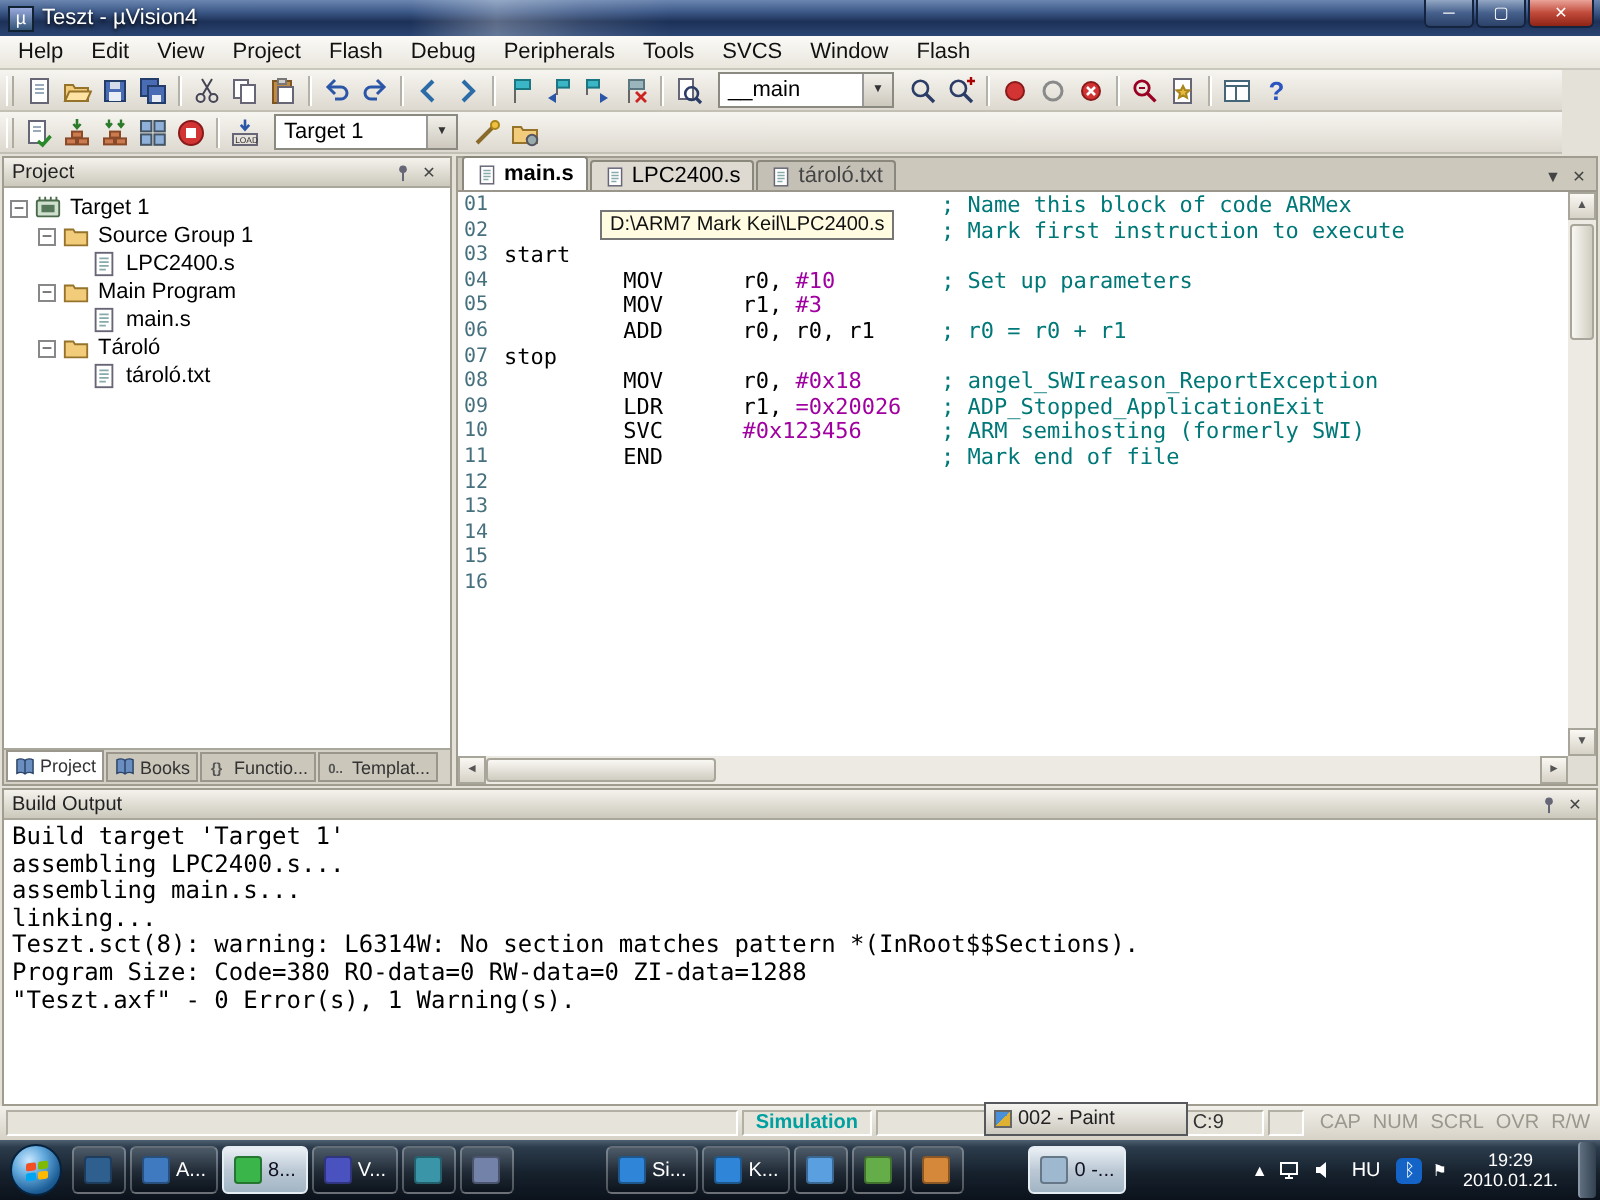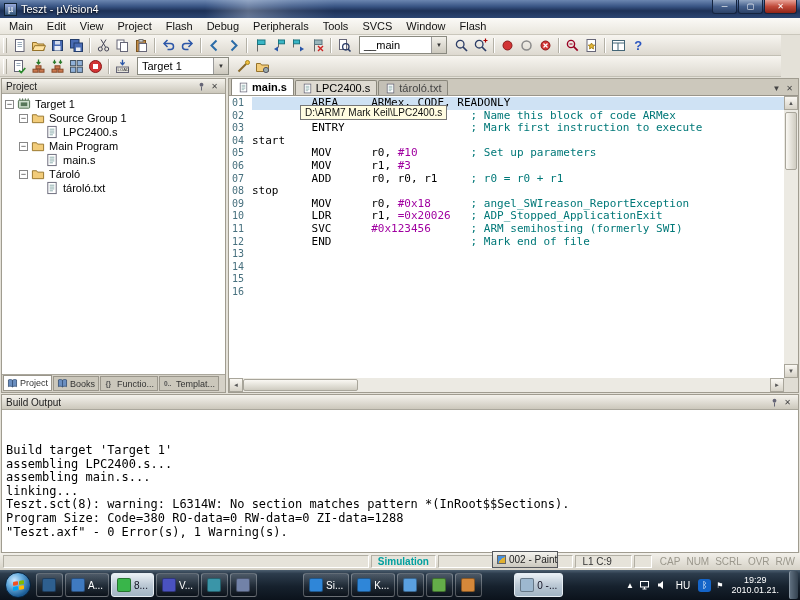--- a/index.html
+++ b/index.html
@@ -63,34 +63,34 @@
 .seg-c{color:var(--c-comment);margin-top:12px;}
 #code-tooltip{position:absolute;left:48px;top:9px;background:#fffce1;border:1px solid #767676;font-size:10px;padding:1px 4px;white-space:nowrap;z-index:6;color:#111;font-family:"Liberation Sans",sans-serif;}
 #vscroll{position:absolute;right:0;top:17px;bottom:14px;width:14px;background:#eceae3;display:flex;flex-direction:column;}
 #hscroll{position:absolute;left:0;bottom:0;right:14px;height:14px;background:#eceae3;display:flex;}
 .scroll-btn{width:14px;height:14px;flex:0 0 auto;background:linear-gradient(#faf8f3,#d6d2c7);border:1px solid #a8a59a;font-size:6px;display:flex;align-items:center;justify-content:center;color:#555;}
 .vthumb{width:12px;height:58px;margin:2px 1px;background:linear-gradient(90deg,#faf8f3,#cfccc1);border:1px solid #a8a59a;border-radius:2px;}
 .hthumb{height:12px;width:115px;margin:1px 0;background:linear-gradient(#faf8f3,#cfccc1);border:1px solid #a8a59a;border-radius:2px;}
 #scroll-corner{position:absolute;right:0;bottom:0;width:14px;height:14px;background:#e0ddd4;}
 
 #build-output{position:absolute;left:1px;top:394px;width:798px;height:159px;border:1px solid #a09c90;background:#fff;display:flex;flex-direction:column;}
-#build-text{flex:1;font-family:"DejaVu Sans Mono",monospace;font-size:12px;padding:2px 4px;color:#000;overflow:hidden;margin-top:32px;}
+#build-text{flex:1;font-family:"DejaVu Sans Mono",monospace;font-size:12px;padding:2px 4px;color:#000;overflow:hidden;}
 .bo-line{height:13.6px;line-height:13.6px;white-space:pre;}
 
 #statusbar{position:absolute;left:0;top:553px;width:800px;height:17px;background:linear-gradient(#f2f0ea,#d6d2c7);display:flex;align-items:center;font-size:10px;color:#333;padding:0 2px;}
 .sb-cell{height:13px;border:1px solid;border-color:#b2afa4 #fff #fff #b2afa4;margin:0 1px;display:flex;align-items:center;padding:0 6px;background:#e6e3da;}
 #sb-main{width:408px;}
 #sb-mode{width:70px;color:var(--c-mode);font-weight:bold;}
 #sb-gap{width:150px;}
 #sb-cursor{width:62px;}
 #sb-small{width:18px;}
 #sb-flags{display:flex;margin-left:4px;}
 .flag{margin:0 3px;color:#9a978c;font-size:10px;}
 
-#paint-peek{position:absolute;left:492px;top:551px;width:66px;height:17px;background:linear-gradient(#f4f3ee,#ccc9bf);border:1px solid #55585d;font-size:10px;display:flex;align-items:center;gap:3px;padding:0 4px;z-index:40;color:#222;white-space:nowrap;}
+#paint-peek{position:absolute;left:492px;top:551px;width:102px;height:17px;background:linear-gradient(#f4f3ee,#ccc9bf);border:1px solid #55585d;font-size:10px;display:flex;align-items:center;gap:3px;padding:0 4px;z-index:40;color:#222;white-space:nowrap;}
 .pp-icon{width:9px;height:9px;background:linear-gradient(135deg,#4a90d9 50%,#e0b030 50%);border:1px solid #666;flex:0 0 auto;}
 
 #taskbar{position:absolute;left:0;top:570px;width:800px;height:30px;background:linear-gradient(#4d5f70 0%,#2c3c4c 12%,#16212d 55%,#0b121b 100%);display:flex;align-items:center;padding:0 2px;}
 #start-orb{width:26px;height:26px;border-radius:50%;background:radial-gradient(circle at 35% 30%,#c9e7ff 0%,#62a9dc 35%,#1e5f98 70%,#0a3a66 100%);border:1px solid #06223e;position:relative;margin:0 5px 0 3px;flex:0 0 auto;}
 .orb-flag{position:absolute;left:7px;top:8px;width:11px;height:10px;transform:skewY(-8deg);}
 .orb-q{position:absolute;width:5px;height:4px;border-radius:1px;}
 #tb-items{display:flex;align-items:center;height:30px;}
 .tb-item{height:24px;min-width:27px;display:flex;align-items:center;gap:3px;padding:0 5px;border:1px solid rgba(255,255,255,.28);border-radius:3px;background:linear-gradient(rgba(255,255,255,.16),rgba(255,255,255,.05) 50%,rgba(0,0,0,.14));color:#fff;font-size:10px;margin-right:2px;white-space:nowrap;}
 .tb-item.pressed{background:linear-gradient(#eaf0f5,#bcc9d5 50%,#a2b5c4);color:#112;border-color:#e6edf3;}
 #tb-items .tb-item:nth-child(7){margin-left:44px;}
@@ -114,21 +114,21 @@
     <span class="title-text">Teszt - µVision4</span>
     <span id="glass-smudge"></span>
     <span id="win-controls">
       <span class="wc">─</span>
       <span class="wc">▢</span>
       <span class="wc close">✕</span>
     </span>
   </div>
 
   <div id="menubar">
-      <span class="menu-item">Main</span>
+      <span class="menu-item">Help</span>
       <span class="menu-item">Edit</span>
       <span class="menu-item">View</span>
       <span class="menu-item">Project</span>
       <span class="menu-item">Flash</span>
       <span class="menu-item">Debug</span>
       <span class="menu-item">Peripherals</span>
       <span class="menu-item">Tools</span>
       <span class="menu-item">SVCS</span>
       <span class="menu-item">Window</span>
       <span class="menu-item">Flash</span>
@@ -546,21 +546,20 @@
           <div class="ln">09</div>
           <div class="ln">10</div>
           <div class="ln">11</div>
           <div class="ln">12</div>
           <div class="ln">13</div>
           <div class="ln">14</div>
           <div class="ln">15</div>
           <div class="ln">16</div>
         </div>
       <div id="code-area">
-        <div class="code-line sel"><span class="seg-p">         AREA     ARMex, CODE, READONLY</span></div>
           <div class="code-line"><span class="seg-p">                                 </span><span class="seg-c">; Name this block of code ARMex</span></div>
           <div class="code-line"><span class="seg-p">         ENTRY                   </span><span class="seg-c">; Mark first instruction to execute</span></div>
           <div class="code-line"><span class="seg-p">start</span></div>
           <div class="code-line"><span class="seg-p">         MOV      r0, </span><span class="seg-num">#10</span><span class="seg-p">        </span><span class="seg-c">; Set up parameters</span></div>
           <div class="code-line"><span class="seg-p">         MOV      r1, </span><span class="seg-num">#3</span></div>
           <div class="code-line"><span class="seg-p">         ADD      r0, r0, r1     </span><span class="seg-c">; r0 = r0 + r1</span></div>
           <div class="code-line"><span class="seg-p">stop</span></div>
           <div class="code-line"><span class="seg-p">         MOV      r0, </span><span class="seg-num">#0x18</span><span class="seg-p">      </span><span class="seg-c">; angel_SWIreason_ReportException</span></div>
           <div class="code-line"><span class="seg-p">         LDR      r1, </span><span class="seg-num">=0x20026</span><span class="seg-p">   </span><span class="seg-c">; ADP_Stopped_ApplicationExit</span></div>
           <div class="code-line"><span class="seg-p">         SVC      </span><span class="seg-num">#0x123456</span><span class="seg-p">      </span><span class="seg-c">; ARM semihosting (formerly SWI)</span></div>

